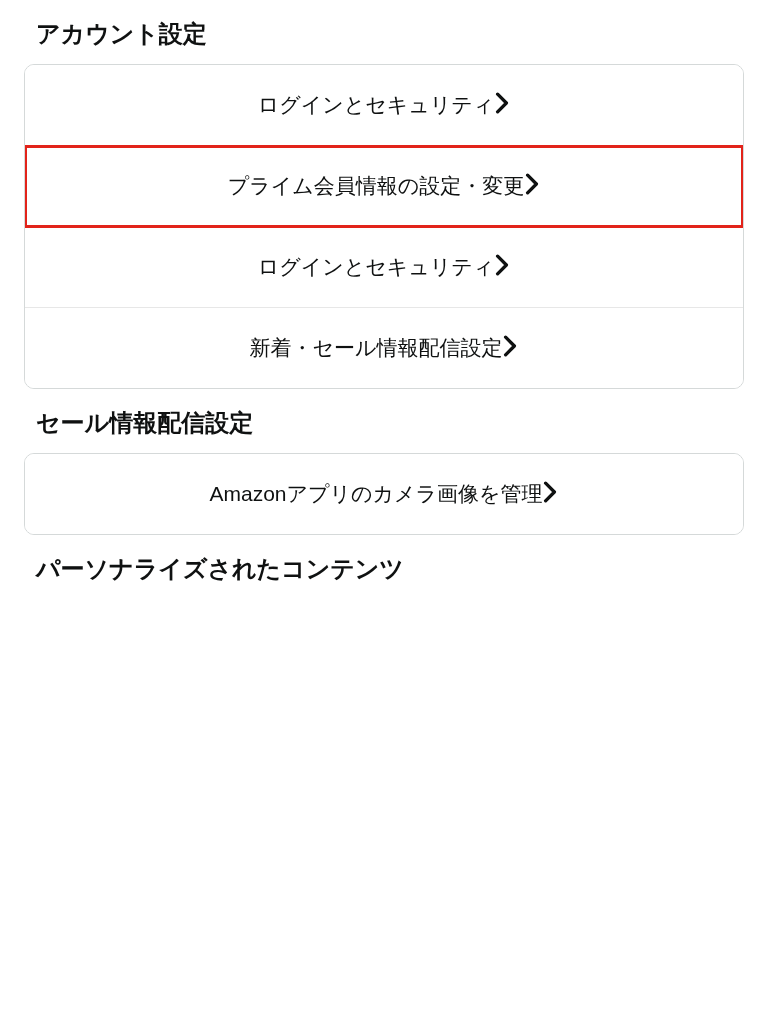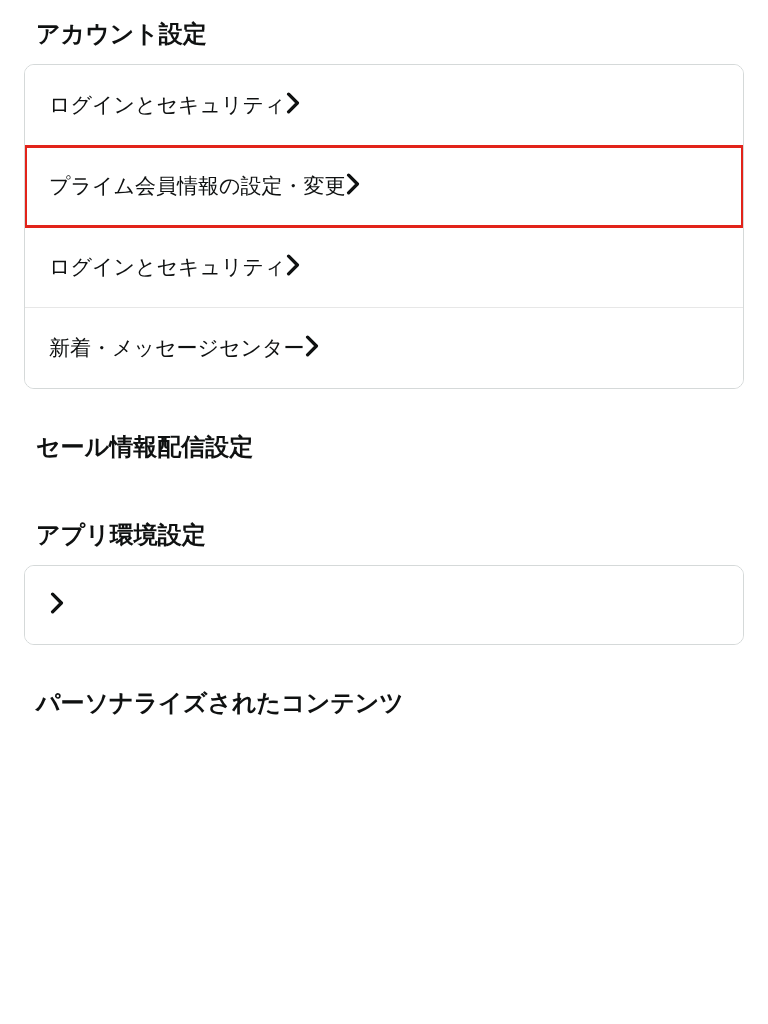--- a/index.html
+++ b/index.html
@@ -7,38 +7,37 @@
       padding: 0;
       box-sizing: border-box;
     }
     body {
       font-family: -apple-system, BlinkMacSystemFont, "Hiragino Sans", "Hiragino Kaku Gothic ProN", Meiryo, sans-serif;
       background: #ffffff;
       width: 768px;
       padding: 0;
     }
     .section {
-      margin-bottom: 24px;
     }
     .section-title {
       font-size: 24px;
       font-weight: 700;
       color: #0f1111;
       padding: 18px 36px 14px 36px;
     }
     .list-container {
       margin: 0 24px;
       border: 1px solid #d5d9d9;
       border-radius: 10px;
       overflow: hidden;
     }
     .list-item {
       display: flex;
       align-items: center;
-      justify-content: flex-start;
+      justify-content: center;
       padding: 26px 24px;
       background: #ffffff;
       cursor: pointer;
       border-bottom: 1px solid #e7e7e7;
     }
     .list-item:last-child {
       border-bottom: none;
     }
     .list-item-label {
       font-size: 21px;
@@ -82,36 +81,36 @@
             <polyline points="2,2 10,10 2,18"></polyline>
           </svg></span>
     </div>
     <div class="list-item">
       <span class="list-item-label">ログインとセキュリティ</span>
       <span class="chevron"><svg viewBox="0 0 12 20">
             <polyline points="2,2 10,10 2,18"></polyline>
           </svg></span>
     </div>
     <div class="list-item">
-      <span class="list-item-label">新着・メッセージセンター</span>
+      <span class="list-item-label">新着・セール情報配信設定</span>
       <span class="chevron"><svg viewBox="0 0 12 20">
             <polyline points="2,2 10,10 2,18"></polyline>
           </svg></span>
     </div>
   </div>
 </div>
 
 <div class="section">
   <h2 class="section-title">セール情報配信設定</h2>
 </div>
 
 <div class="section">
-  <h2 class="section-title">アプリ環境設定</h2>
   <div class="list-container">
     <div class="list-item">
+      <span class="list-item-label">Amazonアプリのカメラ画像を管理</span>
       <span class="chevron"><svg viewBox="0 0 12 20">
             <polyline points="2,2 10,10 2,18"></polyline>
           </svg></span>
     </div>
   </div>
 </div>
 
 <div class="section">
   <h2 class="section-title">パーソナライズされたコンテンツ</h2>
 </div>

